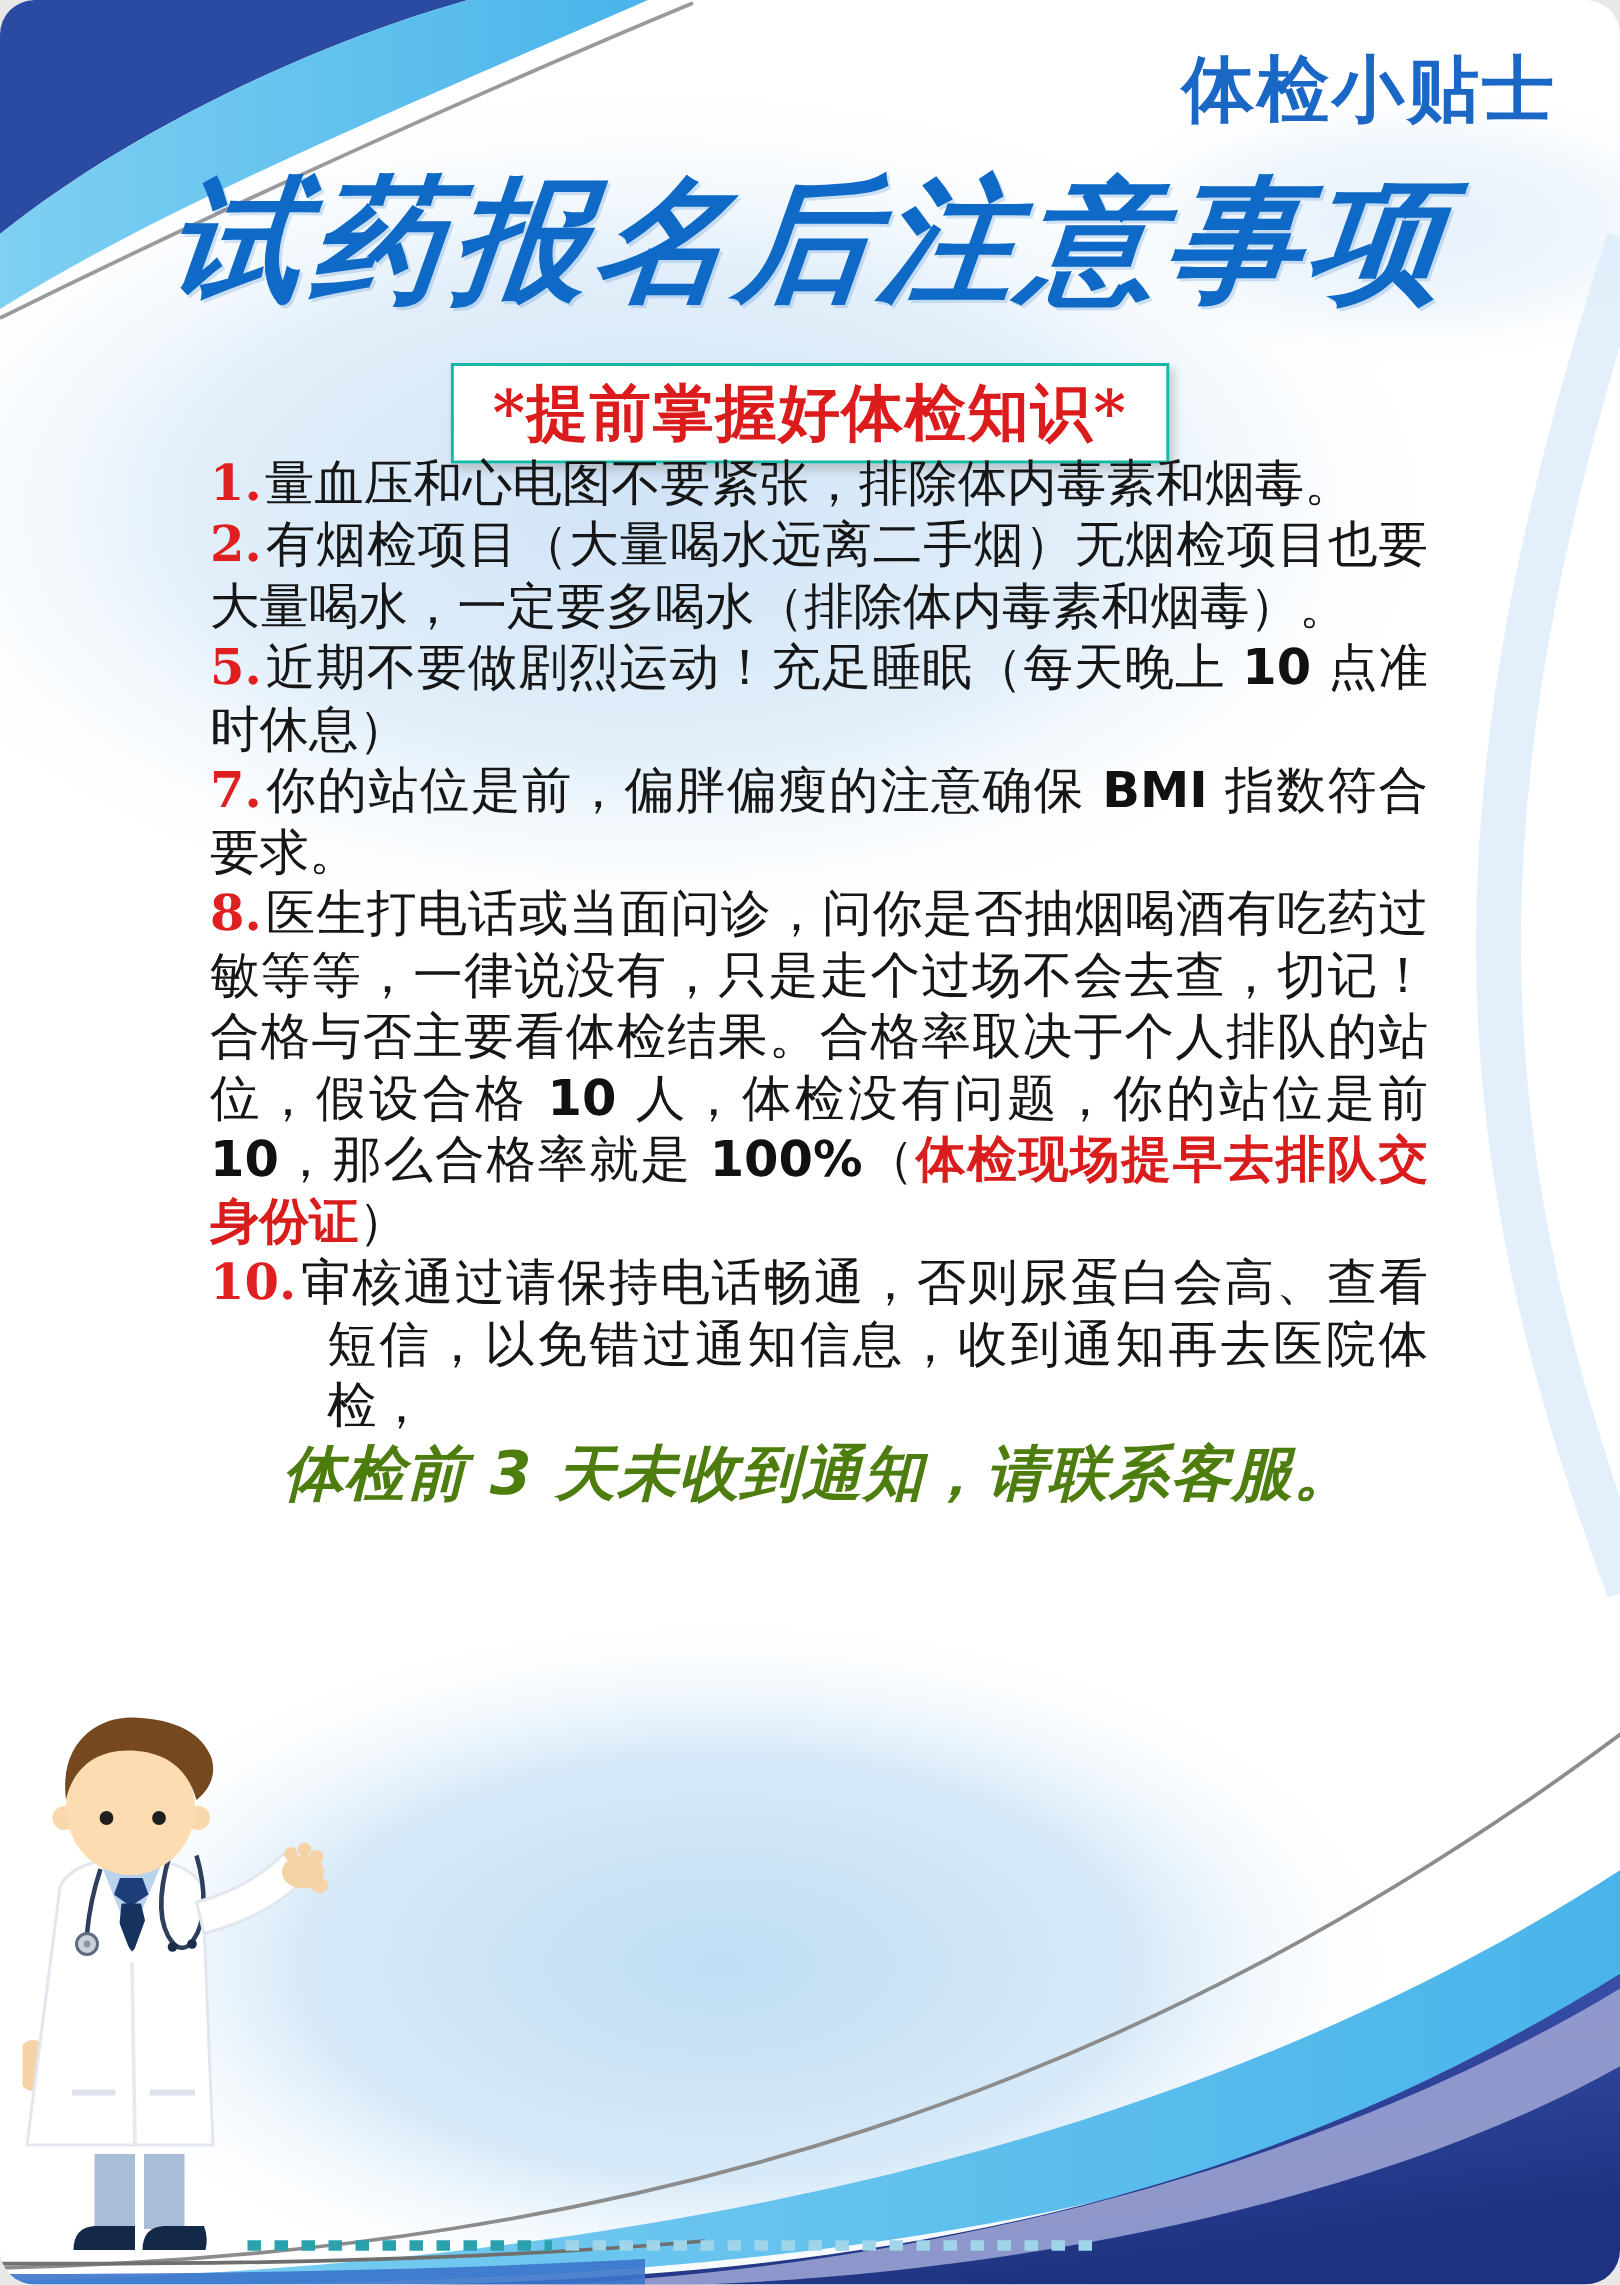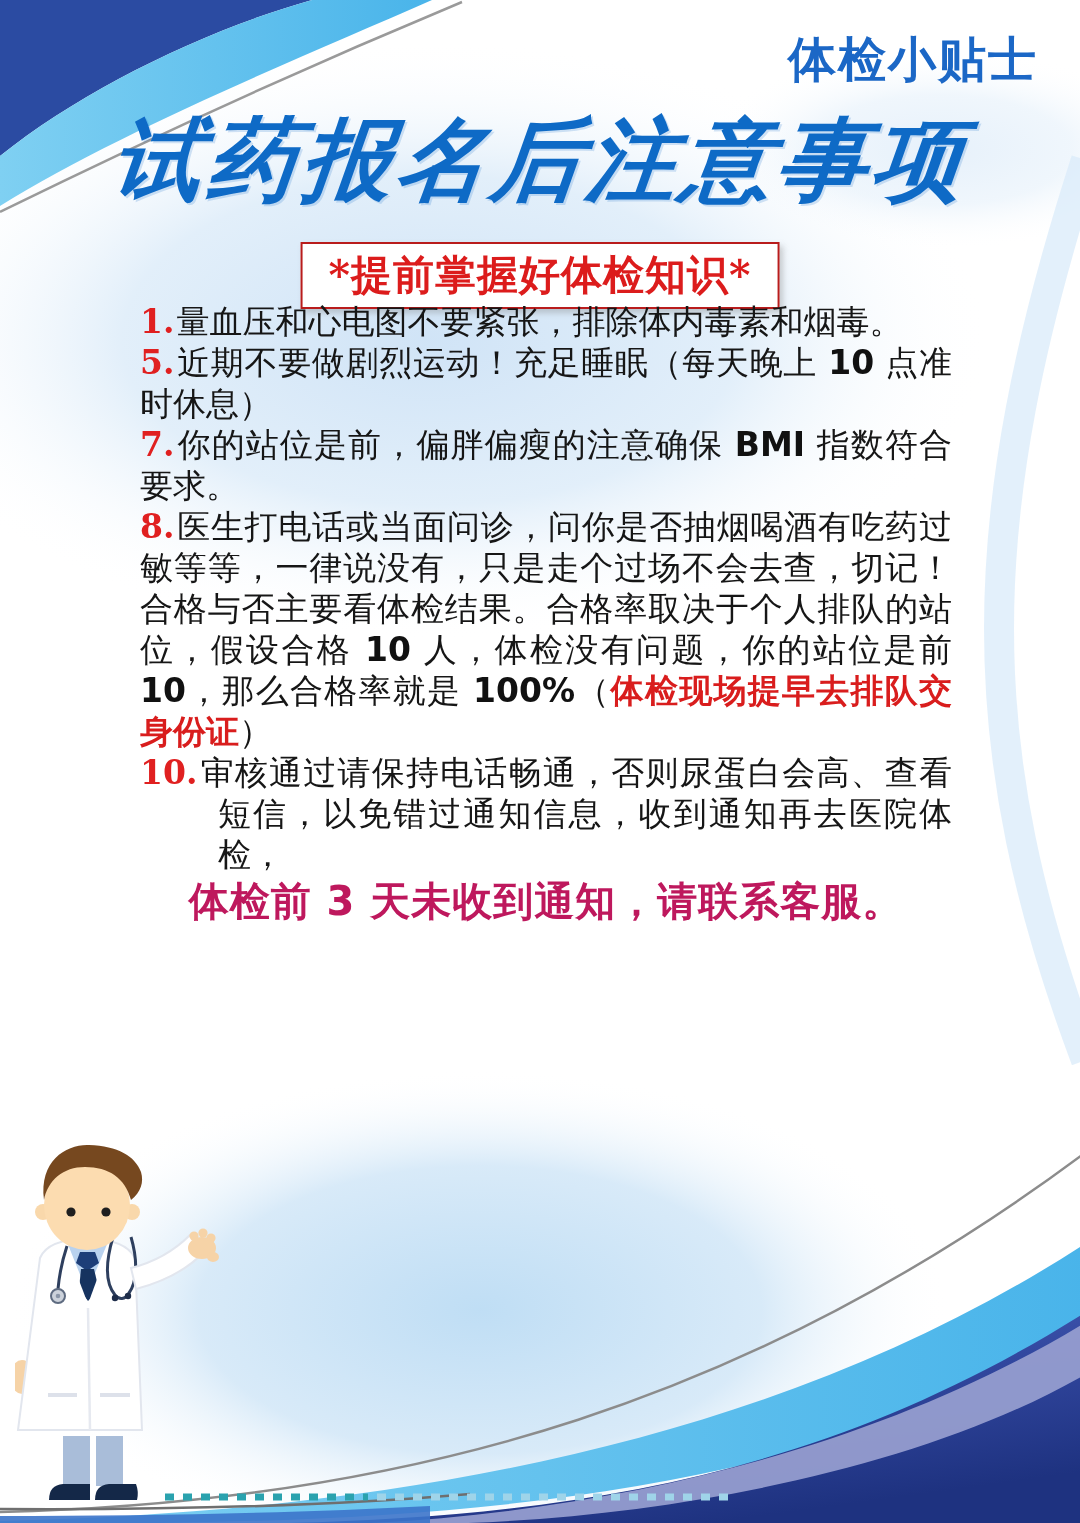--- a/index.html
+++ b/index.html
@@ -1,39 +1,40 @@
 <!DOCTYPE html>
 <html><head>
 <meta charset="utf-8">
 <style>
   html,body{margin:0;padding:0;background:#e8e8e8;}
   .poster{
     position:relative;width:1080px;height:1523px;margin:0 auto;
     background:#ffffff;overflow:hidden;
     font-family:"DejaVu Sans","Liberation Sans",sans-serif;
+    border-radius:23px;
   }
   .bg-svg{position:absolute;left:0;top:0;width:1080px;height:1523px;z-index:0;}
   .corner-tag{
     position:absolute;top:28px;right:42px;z-index:2;
     font-family:"DejaVu Serif","Liberation Serif",serif;
     font-size:48px;font-weight:bold;color:#1b67c6;letter-spacing:2px;
   }
   .page-title{
     position:absolute;top:100px;left:0;width:100%;z-index:2;
     text-align:center;
     font-family:"DejaVu Serif","Liberation Serif",serif;
     font-style:italic;font-weight:bold;
     font-size:90px;letter-spacing:5px;color:#0e6ac6;
     transform:skewX(-6deg);
     text-shadow:2px 2px 0 rgba(14,106,198,0.18);
     white-space:nowrap;
   }
   .banner{
     position:absolute;top:242px;left:50%;transform:translateX(-50%);z-index:2;
-    background:#ffffff;border:2px solid #b91c1c;
+    background:#ffffff;border:2px solid #14b8a6;
     box-shadow:3px 4px 6px rgba(120,120,120,0.35);
     padding:4px 26px;white-space:nowrap;
   }
   .banner-text{
     font-family:"DejaVu Serif","Liberation Serif",serif;
     font-size:41px;font-weight:bold;color:#dc1c1c;letter-spacing:1px;
   }
   .notice{
     position:absolute;top:301px;left:140px;width:812px;z-index:2;
     font-size:33px;line-height:41px;color:#161616;
@@ -44,22 +45,23 @@
   .num{
     color:#e02020;font-weight:bold;
     font-family:"DejaVu Serif","Liberation Serif",serif;
     padding-right:2px;
   }
   .seg-n{color:#161616;}
   .seg-b{color:#111;font-weight:bold;}
   .seg-r{color:#d91d1d;font-weight:bold;}
   .footer-warning{
     margin:6px 0 0 0;text-align:center;
-    font-size:40px;font-weight:bold;color:#be185d;letter-spacing:1px;
+    font-size:40px;font-weight:bold;color:#4d7c0f;letter-spacing:1px;
     white-space:nowrap;
+    font-style:italic;
   }
   .doctor{position:absolute;left:15px;top:1140px;width:225px;height:362px;z-index:3;}
 </style>
 </head>
 <body>
 
 <div class="poster">
 
   <svg class="bg-svg" viewBox="0 0 1080 1523" aria-hidden="true">
     <defs>
@@ -106,20 +108,21 @@
 
   <div class="corner-tag">体检小贴士</div>
   <div class="page-title">试药报名后注意事项</div>
   <div class="banner">
     <span class="banner-text">*提前掌握好体检知识*</span>
   </div>
 
   <div class="notice">
 
   <p class="item"><span class="num">1.</span><span class="seg-n">量血压和心电图不要紧张，排除体内毒素和烟毒。</span></p>
+      <p class="item"><span class="num">2.</span><span class="seg-n">有烟检项目（大量喝水远离二手烟）无烟检项目也要大量喝水，一定要多喝水（排除体内毒素和烟毒）。</span></p>
       <p class="item"><span class="num">5.</span><span class="seg-n">近期不要做剧烈运动！充足睡眠（每天晚上 </span><span class="seg-b">10</span><span class="seg-n"> 点准时休息）</span></p>
       <p class="item"><span class="num">7.</span><span class="seg-n">你的站位是前，偏胖偏瘦的注意确保 </span><span class="seg-b">BMI</span><span class="seg-n"> 指数符合要求。</span></p>
       <p class="item"><span class="num">8.</span><span class="seg-n">医生打电话或当面问诊，问你是否抽烟喝酒有吃药过敏等等，一律说没有，只是走个过场不会去查，切记！合格与否主要看体检结果。合格率取决于个人排队的站位，假设合格 </span><span class="seg-b">10</span><span class="seg-n"> 人，体检没有问题，你的站位是前 </span><span class="seg-b">10</span><span class="seg-n">，那么合格率就是 </span><span class="seg-b">100%</span><span class="seg-n">（</span><span class="seg-r">体检现场提早去排队交身份证</span><span class="seg-n">）</span></p>
       <p class="item indent"><span class="num">10.</span><span class="seg-n">审核通过请保持电话畅通，否则尿蛋白会高、查看短信，以免错过通知信息，收到通知再去医院体检，</span></p>
       <p class="footer-warning">体检前 3 天未收到通知，请联系客服。</p>
     </div>
 
   <svg class="doctor" viewBox="0 0 225 362" aria-hidden="true">
 
     <ellipse cx="7" cy="237" rx="12" ry="17" fill="#f6d3a7"></ellipse>

